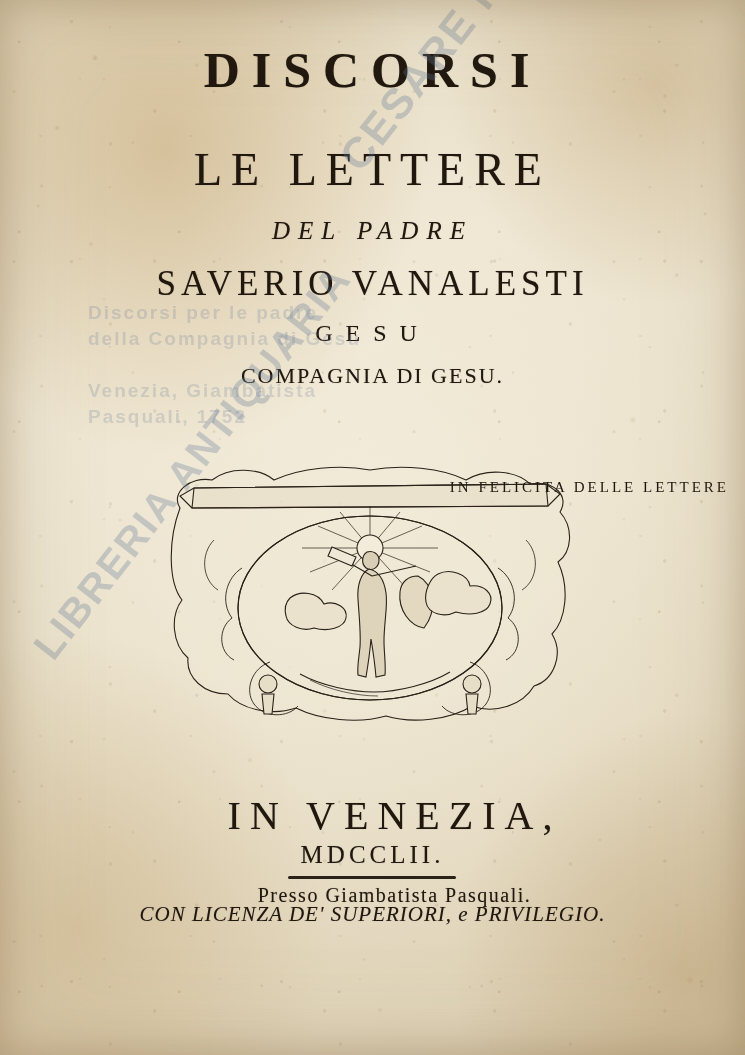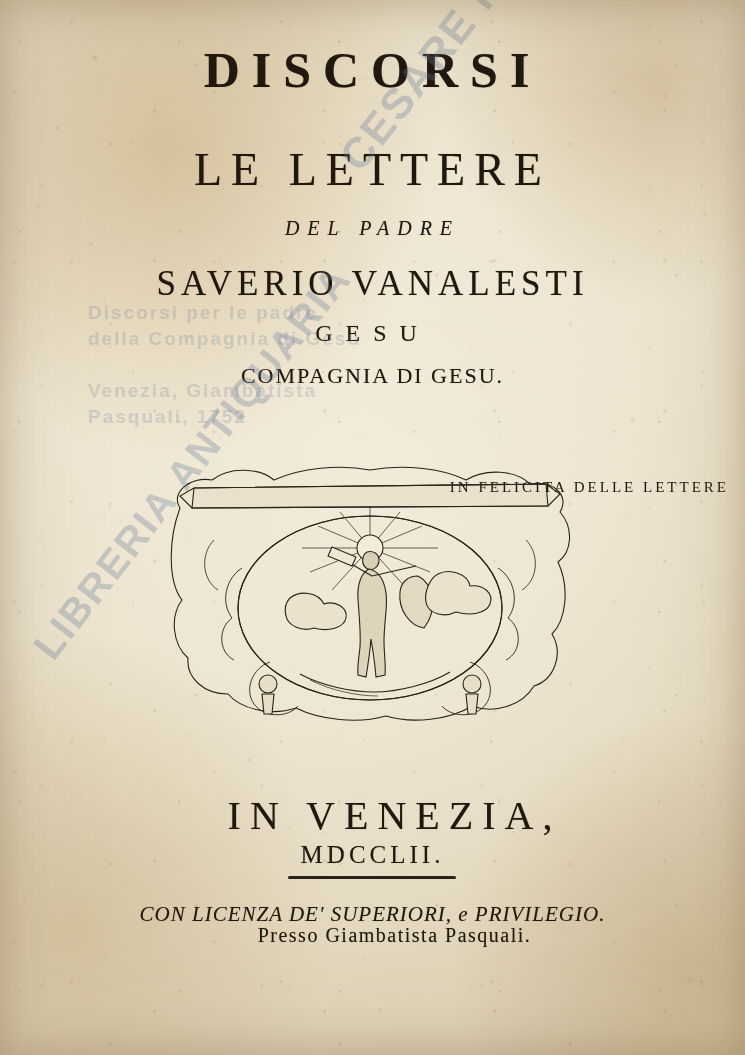--- a/index.html
+++ b/index.html
@@ -139,21 +139,21 @@
     font-size: 27px;
     letter-spacing: 13px;
   }
   .l-novene {
     top: 143px;
     font-size: 46px;
     letter-spacing: 9px;
   }
   .l-delpadre {
     top: 217px;
-    font-size: 20px;
+    font-size: 25px;
     letter-spacing: 8px;
     font-style: italic;
   }
   .l-saverio {
     top: 264px;
     font-size: 35px;
     letter-spacing: 5px;
     text-align: center;
   }
   .l-della {
@@ -180,21 +180,21 @@
   .rule {
     position: absolute;
     left: 288px;
     width: 168px;
     top: 876px;
     height: 3px;
     background: #2a2118;
     border-radius: 2px;
   }
   .l-presso {
-    top: 924px;
+    top: 884px;
     font-size: 20px;
     letter-spacing: 1.5px;
     padding-left: 44px;
   }
   .l-licenza {
     top: 902px;
     font-size: 21px;
     letter-spacing: 1px;
     font-style: italic;
   }

